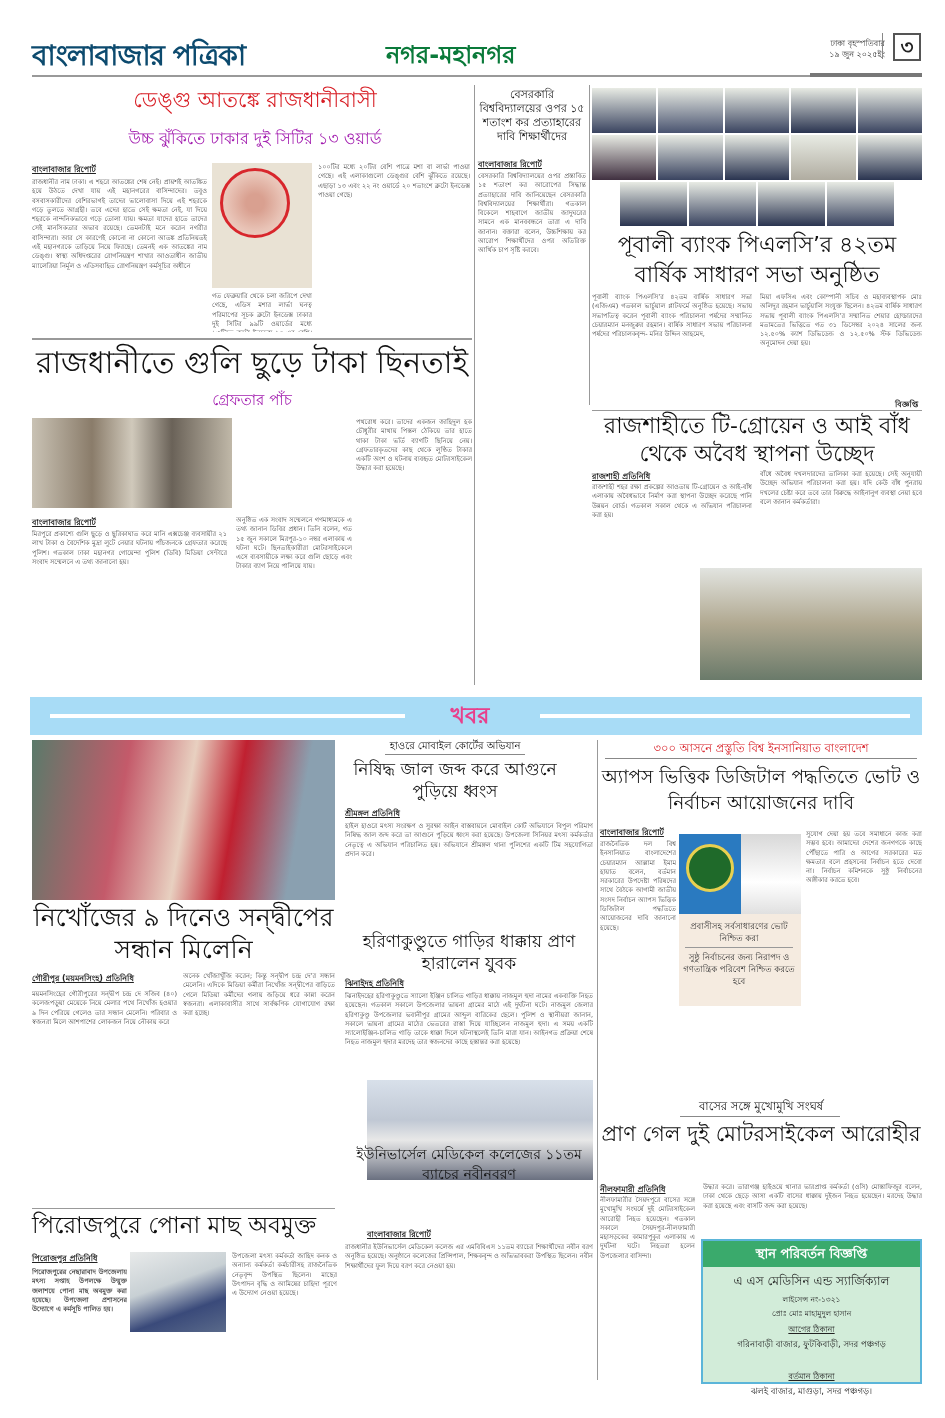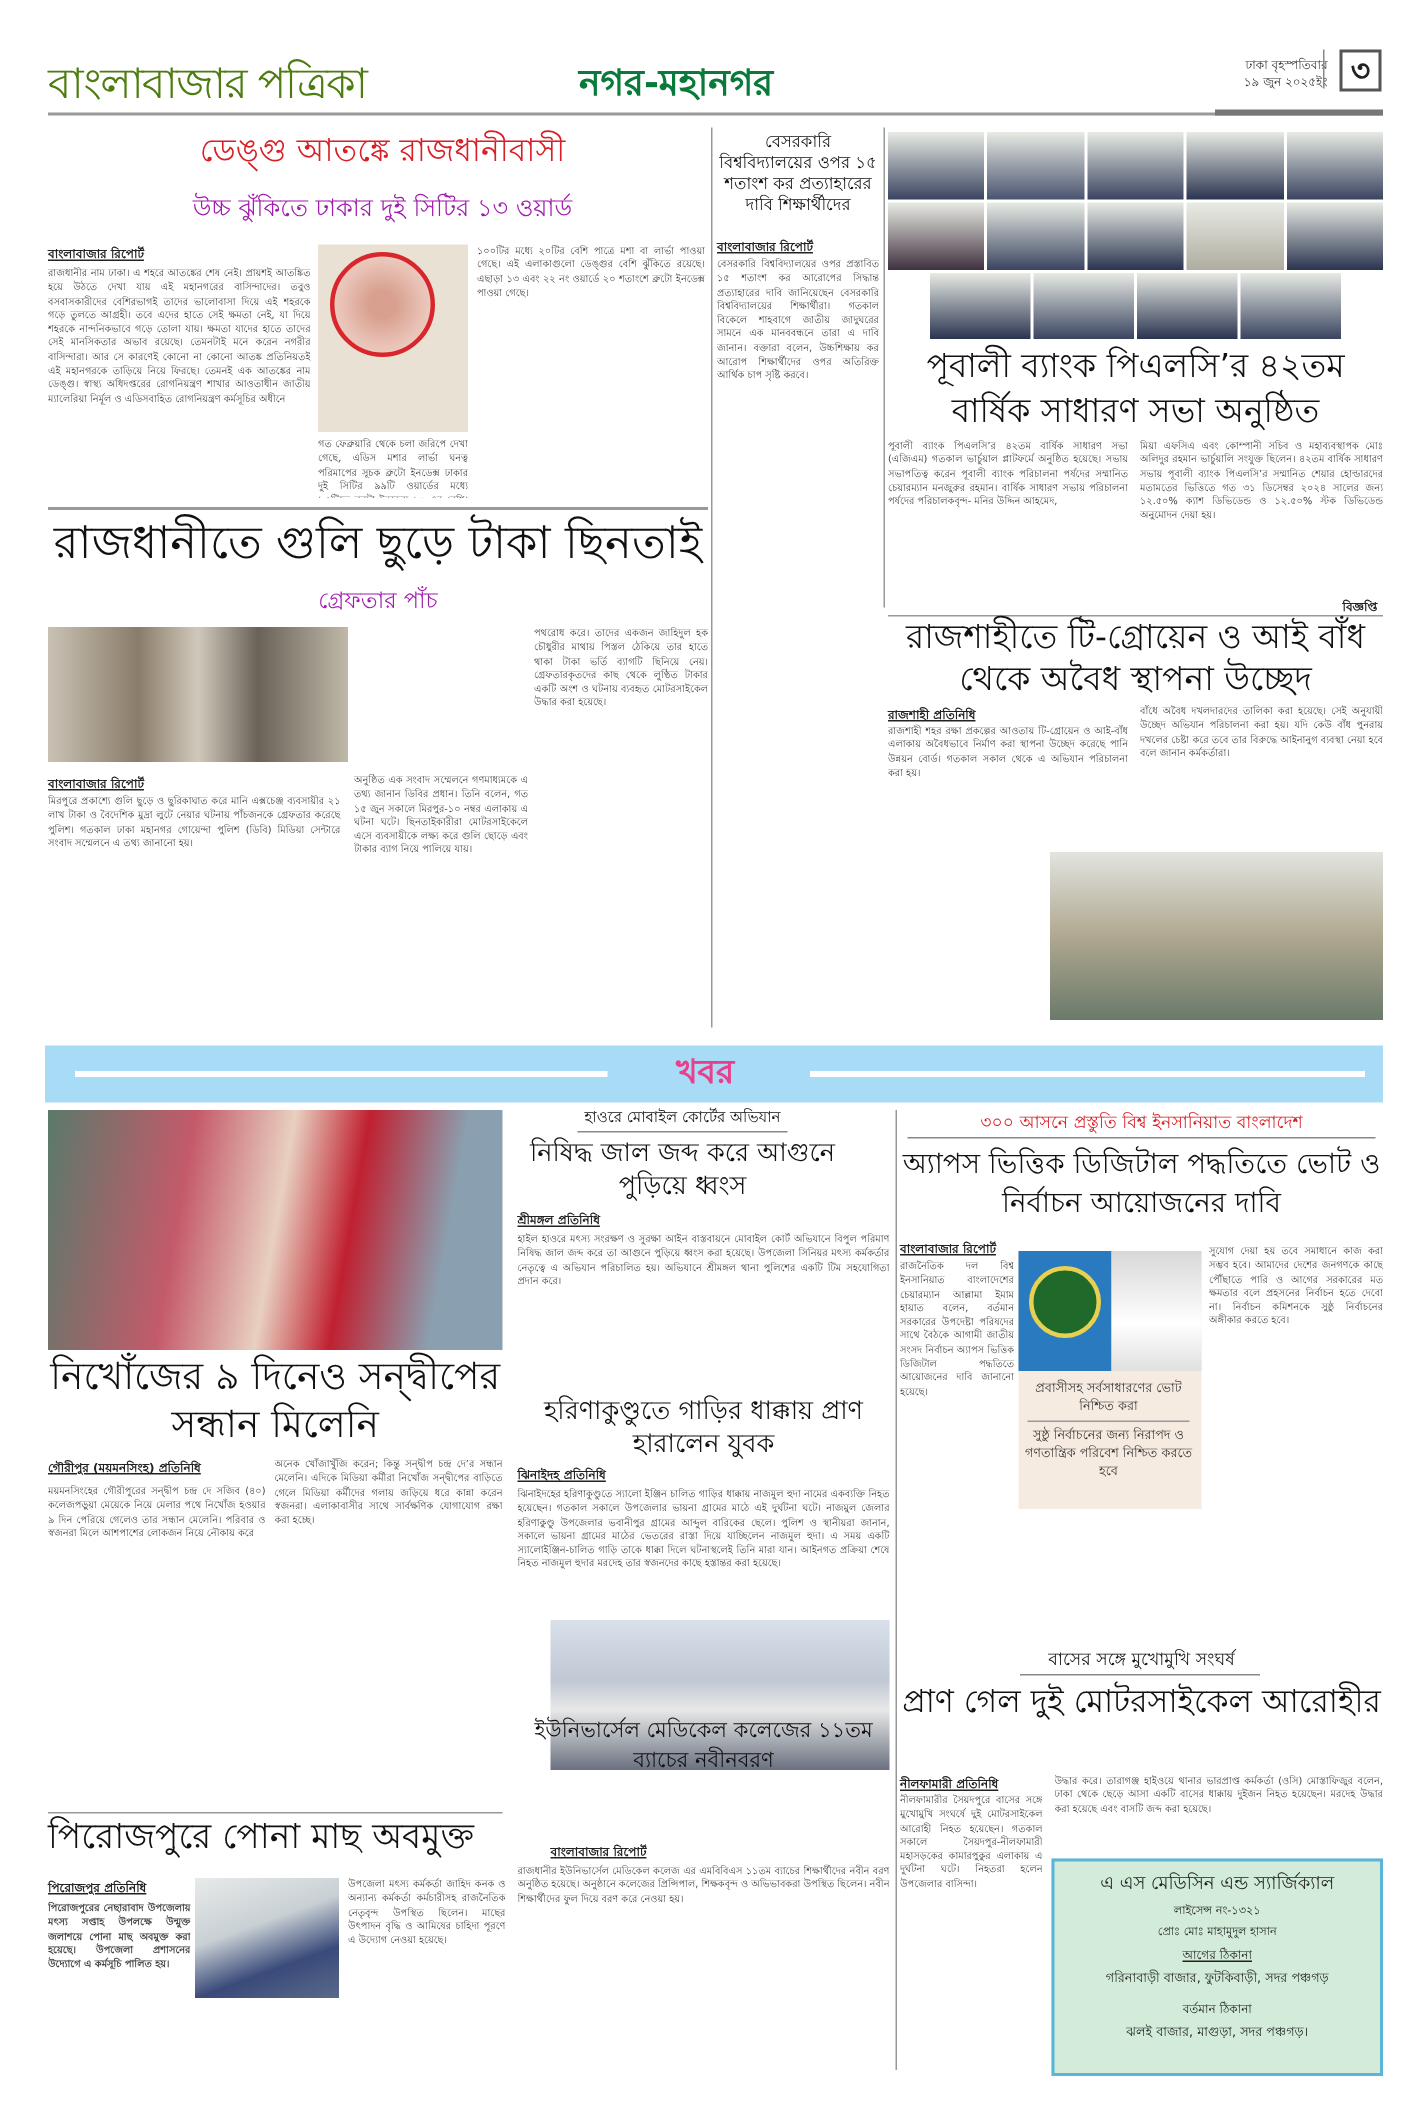--- a/index.html
+++ b/index.html
@@ -1,19 +1,19 @@
 <!DOCTYPE html>
 <html><head>
 <meta charset="utf-8">
 <style>
   * { box-sizing: border-box; margin: 0; padding: 0; }
   html, body { width: 945px; height: 1418px; background: #ffffff; overflow: hidden; }
   body { font-family: "DejaVu Sans", sans-serif; color: #222; position: relative; }
   .abs { position: absolute; }
-  .masthead-title { left: 32px; top: 34px; font-family: "DejaVu Serif", serif; font-size: 28px; font-weight: normal; color: #4d7c0f; letter-spacing: -1px; }
+  .masthead-title { left: 32px; top: 34px; font-family: "DejaVu Serif", serif; font-size: 28px; font-weight: bold; color: #0c4a6e; letter-spacing: -1px; }
   .section-title { left: 386px; top: 36px; font-size: 24px; font-weight: bold; color: #0a7a3a; }
   .dateline { left: 815px; top: 38px; width: 70px; text-align: right; font-size: 8px; line-height: 11px; color: #333; }
   .page-num { left: 893px; top: 33px; width: 28px; height: 28px; border: 2px solid #555; font-size: 20px; font-weight: bold; text-align: center; line-height: 24px; color: #222; }
   .date-sep { left: 882px; top: 33px; width: 1px; height: 26px; background: #888; }
   .rule-top { left: 32px; top: 75px; width: 890px; height: 2px; background: #999; }
   .rule-top-r { left: 810px; top: 73px; width: 112px; height: 4px; background: #777; }
   .headline { font-family: "DejaVu Sans", sans-serif; color: #111; text-align: center; line-height: 1.15; }
   .red { color: #d81f26; }
   .sub { color: #a21caf; }
   .byline { font-size: 8px; font-weight: bold; text-decoration: underline; color: #222; }
@@ -153,26 +153,27 @@
 <div class="abs body-text" style="left:806px;top:830px;width:116px;height:260px;">সুযোগ দেয়া হয় তবে সমাধানে কাজ করা সম্ভব হবে। আমাদের দেশের জনগণকে কাছে পৌঁছাতে পারি ও আগের সরকারের মত ক্ষমতার বলে প্রহসনের নির্বাচন হতে দেবো না। নির্বাচন কমিশনকে সুষ্ঠু নির্বাচনের অঙ্গীকার করতে হবে।</div>
 
 <div class="abs headline" style="left:600px;top:1100px;width:322px;font-size:11.5px;">বাসের সঙ্গে মুখোমুখি সংঘর্ষ</div>
 <div class="abs underline-rule" style="left:680px;top:1116px;width:160px;"></div>
 <div class="abs headline" style="left:600px;top:1120px;width:322px;font-size:21px;line-height:28px;">প্রাণ গেল দুই মোটরসাইকেল আরোহীর</div>
 <div class="abs byline" style="left:600px;top:1183px;">নীলফামারী প্রতিনিধি</div>
 <div class="abs body-text" style="left:600px;top:1196px;width:95px;height:185px;">নীলফামারীর সৈয়দপুরে বাসের সঙ্গে মুখোমুখি সংঘর্ষে দুই মোটরসাইকেল আরোহী নিহত হয়েছেন। গতকাল সকালে সৈয়দপুর-নীলফামারী মহাসড়কের কামারপুকুর এলাকায় এ দুর্ঘটনা ঘটে। নিহতরা হলেন উপজেলার বাসিন্দা।</div>
 <div class="abs body-text" style="left:703px;top:1183px;width:219px;height:52px;">উদ্ধার করে। তারাগঞ্জ হাইওয়ে থানার ভারপ্রাপ্ত কর্মকর্তা (ওসি) মোস্তাফিজুর বলেন, ঢাকা থেকে ছেড়ে আসা একটি বাসের ধাক্কায় দুইজন নিহত হয়েছেন। মরদেহ উদ্ধার করা হয়েছে এবং বাসটি জব্দ করা হয়েছে।</div>
 
 <div class="abs notice">
+  <div class="notice-head">স্থান পরিবর্তন বিজ্ঞপ্তি</div>
   <div class="notice-line" style="font-size:12px;margin-top:5px;">এ এস মেডিসিন এন্ড স্যার্জিক্যাল</div>
   <div class="notice-line" style="font-size:7.5px;margin-top:2px;">লাইসেন্স নং-১৩২১</div>
   <div class="notice-line" style="font-size:7.5px;margin-top:2px;">প্রোঃ মোঃ মাহামুদুল হাসান</div>
   <div class="notice-line" style="font-size:8px;margin-top:3px;text-decoration:underline;">আগের ঠিকানা</div>
   <div class="notice-line" style="font-size:8.5px;margin-top:2px;">গরিনাবাড়ী বাজার, ফুটকিবাড়ী, সদর পঞ্চগড়</div>
-  <div class="notice-line" style="font-size:8px;margin-top:7px;">বর্তমান ঠিকানা</div>
+  <div class="notice-line" style="font-size:8px;margin-top:18px;text-decoration:underline;">বর্তমান ঠিকানা</div>
   <div class="notice-line" style="font-size:8.5px;margin-top:2px;">ঝলই বাজার, মাগুড়া, সদর পঞ্চগড়।</div>
 </div>
 
 <div class="abs hrule" style="left:32px;top:1208px;width:303px;"></div>
 <div class="abs headline" style="left:32px;top:1212px;width:310px;font-size:23px;text-align:left;">পিরোজপুরে পোনা মাছ অবমুক্ত</div>
 <div class="abs byline" style="left:32px;top:1252px;">পিরোজপুর প্রতিনিধি</div>
 <div class="abs body-text" style="left:32px;top:1268px;width:95px;height:110px;font-weight:bold;">পিরোজপুরের নেছারাবাদ উপজেলায় মৎস্য সপ্তাহ উপলক্ষে উন্মুক্ত জলাশয়ে পোনা মাছ অবমুক্ত করা হয়েছে। উপজেলা প্রশাসনের উদ্যোগে এ কর্মসূচি পালিত হয়।</div>
 <div class="abs ph" style="left:130px;top:1252px;width:96px;height:80px;background:linear-gradient(160deg,#e8eaea,#c8d0d4 40%,#3a4a7a 70%,#5a6a8a);"></div>
 <div class="abs body-text" style="left:232px;top:1252px;width:105px;height:128px;">উপজেলা মৎস্য কর্মকর্তা জাহিদ কনক ও অন্যান্য কর্মকর্তা কর্মচারীসহ রাজনৈতিক নেতৃবৃন্দ উপস্থিত ছিলেন। মাছের উৎপাদন বৃদ্ধি ও আমিষের চাহিদা পূরণে এ উদ্যোগ নেওয়া হয়েছে।</div>
 

